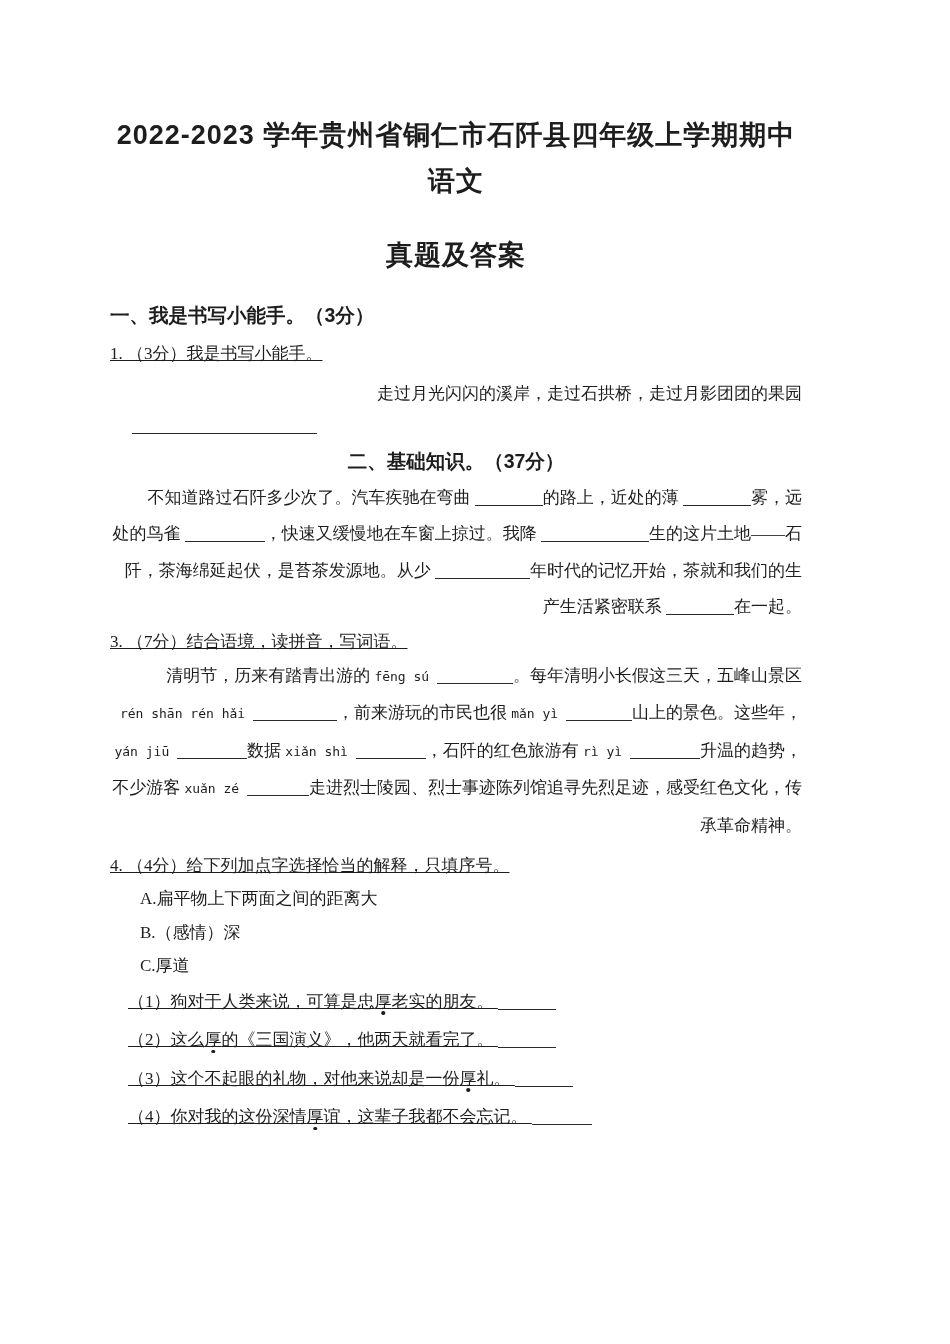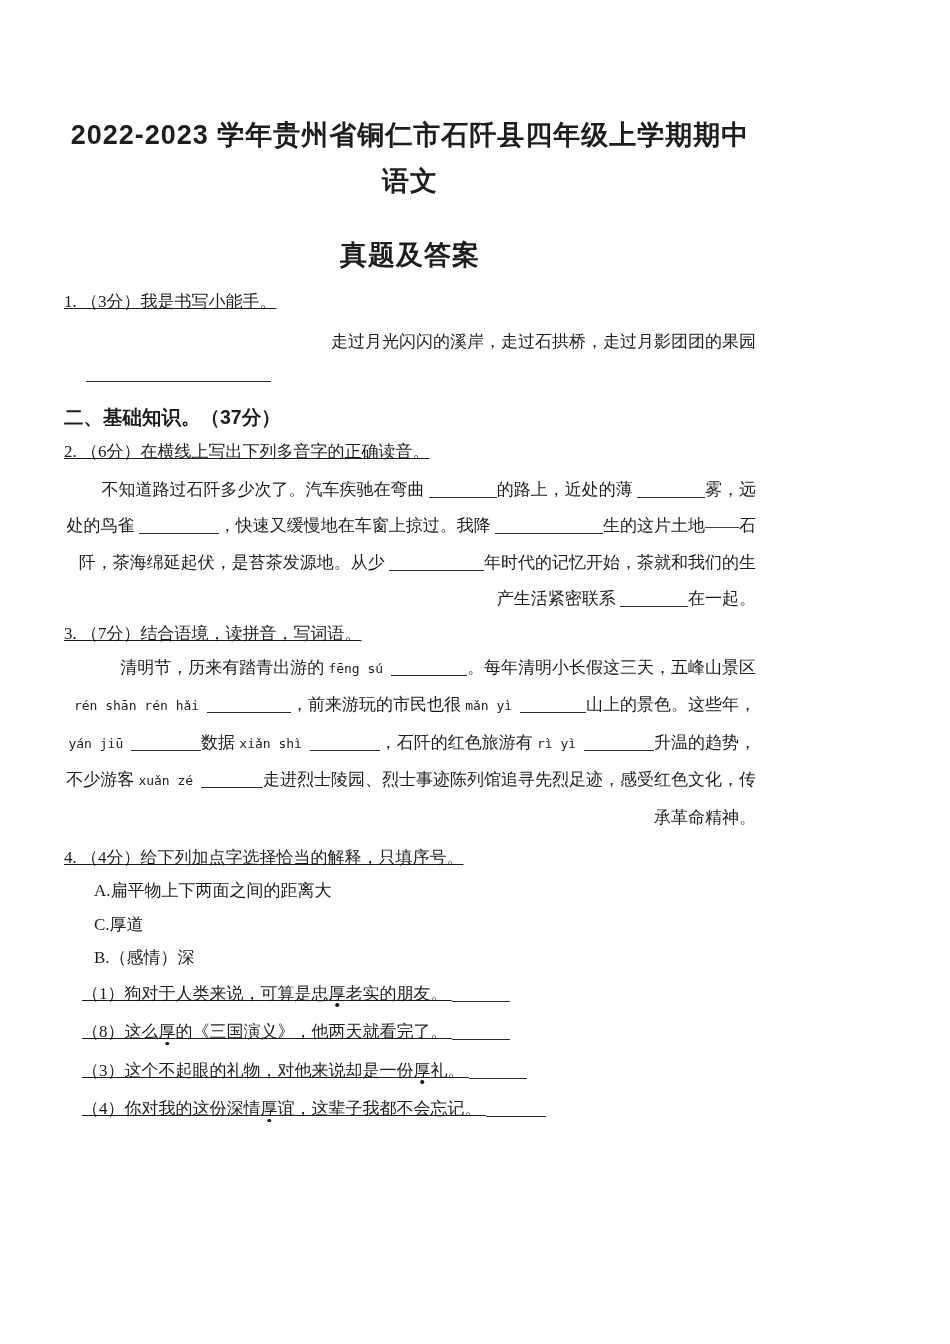--- a/index.html
+++ b/index.html
@@ -1,18 +1,18 @@
 <!DOCTYPE html>
 <html><head>
 <meta charset="utf-8">
 <style>
   html,body{margin:0;padding:0;background:#e8e8e8;}
   .page{
     width:950px;height:1344px;background:#ffffff;position:relative;
-    margin:0 auto;box-sizing:border-box;padding:112px 0 0 64px;
+    margin:0 auto;box-sizing:border-box;padding:112px 0 0 110px;
     font-family:"Liberation Serif","DejaVu Serif",serif;
     color:#1d1d1d;font-size:17px;overflow:hidden;
   }
   .content{width:692px;}
   .doc-title{
     font-family:"Liberation Sans","DejaVu Sans",sans-serif;
     font-weight:700;font-size:27px;line-height:46px;text-align:center;
     letter-spacing:1px;
   }
   .doc-title.second{margin-top:28px;}
@@ -33,42 +33,42 @@
   }
   .pinyin{
     font-family:"DejaVu Sans Mono",monospace;font-size:13px;
   }
   .emdot{position:relative;}
   .emdot::after{
     content:"";position:absolute;left:50%;bottom:-4px;transform:translateX(-50%);
     width:3.5px;height:3.5px;border-radius:50%;background:#1d1d1d;
   }
   .mt2{margin-top:2px;}.mt4{margin-top:4px;}.mt6{margin-top:6px;}
-  .mt8{margin-top:8px;}.mt12{margin-top:20px;}.mt20{margin-top:20px;}
+  .mt8{margin-top:8px;}.mt12{margin-top:12px;text-align:center;}.mt20{margin-top:20px;}
   .mt22{margin-top:22px;}
 </style>
 </head>
 <body>
 
 <div class="page">
   <div class="content">
     <div class="doc-title">2022-2023 学年贵州省铜仁市石阡县四年级上学期期中语文</div>
     <div class="doc-title second">真题及答案</div>
     <div>
+        <div class="sec-heading mt22">一、我是书写小能手。（3分）</div>
         <div class="q-head mt8">1.&nbsp;（3分）我是书写小能手。</div>
         <div class="para mt6 ind2"><span>走过月光闪闪的溪岸，走过石拱桥，走过月影团团的果园</span></div>
         <div class="rule mt20" style="width: 185px;"></div>
         <div class="sec-heading mt12">二、基础知识。（37分）</div>
-        <div class="q-head mt4">2.&nbsp;（6分）在横线上写出下列多音字的正确读音。</div>
         <div class="para mt4 ind2 just"><span>不知道路过石阡多少次了。汽车疾驰在弯曲 </span><span class="blank" style="width: 68px;"></span><span>的路上，近处的薄 </span><span class="blank" style="width: 68px;"></span><span>雾，远处的鸟雀 </span><span class="blank" style="width: 80px;"></span><span>，快速又缓慢地在车窗上掠过。我降 </span><span class="blank" style="width: 108px;"></span><span>生的这片土地——石阡，茶海绵延起伏，是苔茶发源地。从少 </span><span class="blank" style="width: 95px;"></span><span>年时代的记忆开始，茶就和我们的生产生活紧密联系 </span><span class="blank" style="width: 68px;"></span><span>在一起。</span></div>
         <div class="q-head">3.&nbsp;（7分）结合语境，读拼音，写词语。</div>
         <div class="para ind2 just"><span>清明节，历来有踏青出游的 </span><span class="pinyin">fēng sú </span><span class="blank" style="width: 76px;"></span><span>。每年清明小长假这三天，五峰山景区 </span><span class="pinyin">rén shān rén hǎi </span><span class="blank" style="width: 84px;"></span><span>，前来游玩的市民也很 </span><span class="pinyin">mǎn yì </span><span class="blank" style="width: 66px;"></span><span>山上的景色。这些年，</span><span class="pinyin">yán jiū </span><span class="blank" style="width: 70px;"></span><span>数据 </span><span class="pinyin">xiǎn shì </span><span class="blank" style="width: 70px;"></span><span>，石阡的红色旅游有 </span><span class="pinyin">rì yì </span><span class="blank" style="width: 70px;"></span><span>升温的趋势，不少游客 </span><span class="pinyin">xuǎn zé </span><span class="blank" style="width: 62px;"></span><span>走进烈士陵园、烈士事迹陈列馆追寻先烈足迹，感受红色文化，传承革命精神。</span></div>
         <div class="q-head mt6">4.&nbsp;（4分）给下列加点字选择恰当的解释，只填序号。</div>
         <div class="option">A.扁平物上下两面之间的距离大</div>
+        <div class="option">B.（感情）深</div>
         <div class="option">C.厚道</div>
-        <div class="option">B.（感情）深</div>
         <div class="subitem para"><span>（1）狗对于人类来说，可算是忠</span><span class="emdot">厚</span><span>老实的朋友。 </span><span class="blank" style="width: 58px;"></span></div>
-        <div class="subitem para"><span>（8）这么</span><span class="emdot">厚</span><span>的《三国演义》，他两天就看完了。 </span><span class="blank" style="width: 58px;"></span></div>
+        <div class="subitem para"><span>（2）这么</span><span class="emdot">厚</span><span>的《三国演义》，他两天就看完了。 </span><span class="blank" style="width: 58px;"></span></div>
         <div class="subitem para"><span>（3）这个不起眼的礼物，对他来说却是一份</span><span class="emdot">厚</span><span>礼。 </span><span class="blank" style="width: 58px;"></span></div>
         <div class="subitem para"><span>（4）你对我的这份深情</span><span class="emdot">厚</span><span>谊，这辈子我都不会忘记。 </span><span class="blank" style="width: 60px;"></span></div>
       </div>
   </div>
 </div>
 
 </body></html>

